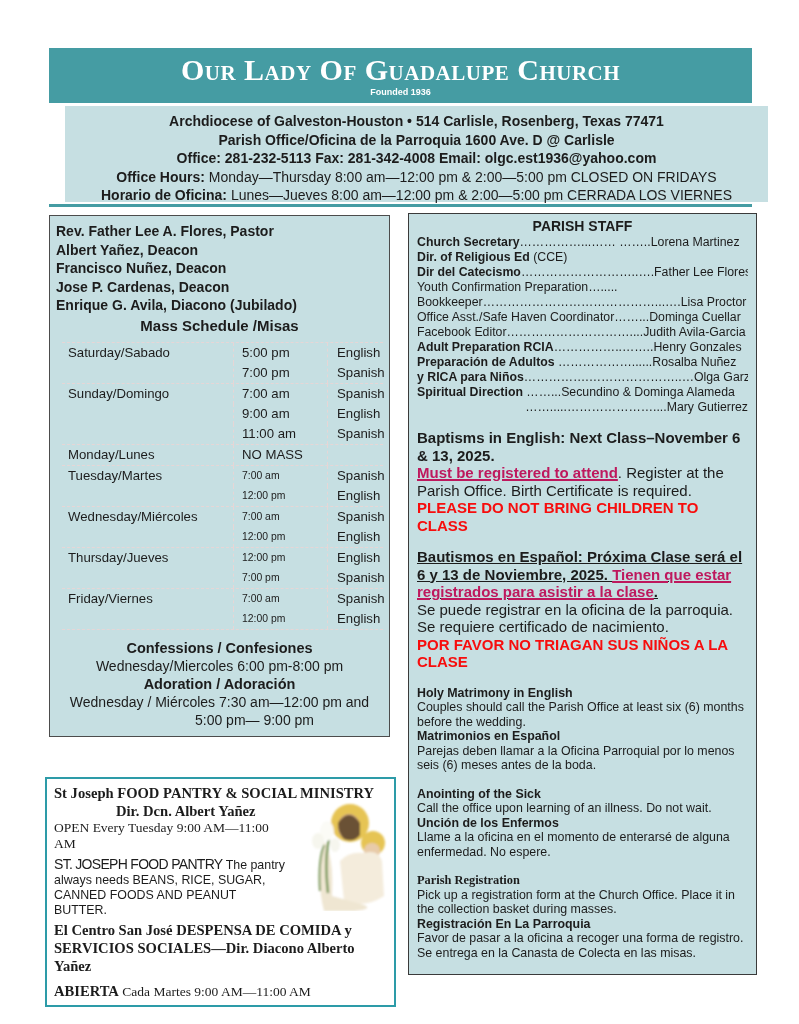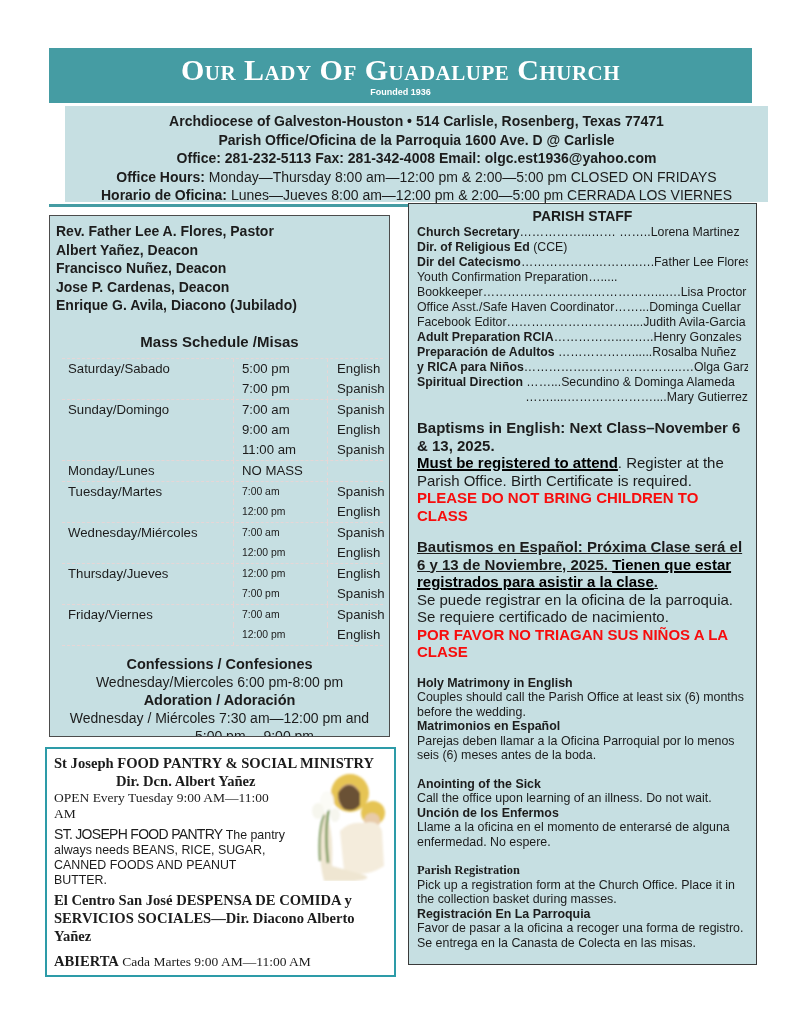--- a/index.html
+++ b/index.html
@@ -14,55 +14,55 @@
   .hdr-sub{font-size:9px;font-weight:bold;line-height:10px;}
 
   
   .addr-band{position:absolute;left:65px;top:106px;width:703px;height:96px;background:#c6dfe2;
              text-align:center;padding-top:6px;box-sizing:border-box;}
   .addr-line{font-size:14px;line-height:18.6px;}
   .addr-rule{position:absolute;left:49px;top:204px;width:703px;height:3px;background:#459ca3;}
 
   .b{font-weight:bold}.i{}
   .u{text-decoration:underline;text-decoration-thickness:2px;}
-  .dr{color:#000000}.rd{color:#f70d0d}
+  .dr{color:#be185d}.rd{color:#f70d0d}
 
   
   .mass-box{position:absolute;left:49px;top:215px;width:341px;height:522px;background:#c6dfe2;
             border:1px solid #4c4c4c;box-sizing:border-box;overflow:hidden;}
   .clergy{padding-top:6px;text-align:left;padding-left:6px;}
   .clergy-line{font-size:14px;font-weight:bold;line-height:18.5px;}
-  .mass-heading{text-align:center;font-size:15px;font-weight:bold;line-height:20px;margin-top:17px;}
+  .mass-heading{text-align:center;font-size:15px;font-weight:bold;line-height:20px;margin-top:1px;}
   .mass-table{margin:6px 6px 0 12px;border-bottom:1px dashed #e6d6d6;border-top:1px dashed #e6d6d6;}
   .mrow{display:grid;grid-template-columns:172px 94px 1fr;height:20px;align-items:center;}
   .mrow.gs{border-top:1px dashed #e6d6d6;}
   .mass-table .mrow:first-child{border-top:none;}
   .mday{font-size:13.2px;padding-left:6px;border-right:1px dashed #e6d6d6;height:100%;display:flex;align-items:center;}
   .mtime{font-size:13.2px;padding-left:8px;border-right:1px dashed #e6d6d6;height:100%;display:flex;align-items:center;}
   .mtime.sm{font-size:10.4px;}
   .mlang{font-size:13.2px;padding-left:9px;}
   .conf{margin-top:9px;text-align:center;}
   .conf .ch{font-size:14.5px;font-weight:bold;line-height:18px;}
   .conf .cl{font-size:14px;line-height:18px;}
   .conf .shift{padding-left:70px;}
 
   
-  .pantry-box{position:absolute;left:45px;top:747px;width:351px;height:230px;background:#ffffff;
+  .pantry-box{position:absolute;left:45px;top:777px;width:351px;height:230px;background:#ffffff;
               border:2px solid #2d9ba8;box-sizing:border-box;padding:5px 7px;overflow:hidden;}
   .pantry-img{position:absolute;top:22px;right:4px;width:96px;height:110px;z-index:0;}
   .p-line{position:relative;z-index:1;font-size:12.4px;line-height:15px;}
   .serif{font-family:"Liberation Serif",serif;font-size:13.5px;}
   .serif-b{font-family:"Liberation Serif",serif;font-weight:bold;font-size:14.6px;line-height:18px;}
   .cond{font-weight:normal;letter-spacing:-0.7px;font-size:14px;}
   .sans{font-size:12.4px;}
   .indent2{padding-left:62px;}
   .pr{padding-right:98px;}
 
   
-  .staff-box{position:absolute;left:408px;top:203px;width:349px;height:762px;background:#c6dfe2;
+  .staff-box{position:absolute;left:408px;top:213px;width:349px;height:762px;background:#c6dfe2;
              border:1px solid #3a3a3a;box-sizing:border-box;padding:3px 8px;overflow:hidden;}
   .staff-hdr{text-align:center;font-size:14px;font-weight:bold;line-height:18px;}
   .staff-line{font-size:12.3px;line-height:15px;white-space:nowrap;overflow:hidden;}
   .staff-line.ctr{text-align:right;}
   .rb-big{font-size:15px;line-height:17.5px;}
   .rb-small{font-size:12.4px;line-height:14.5px;}
 </style>
 </head>
 <body>
 

